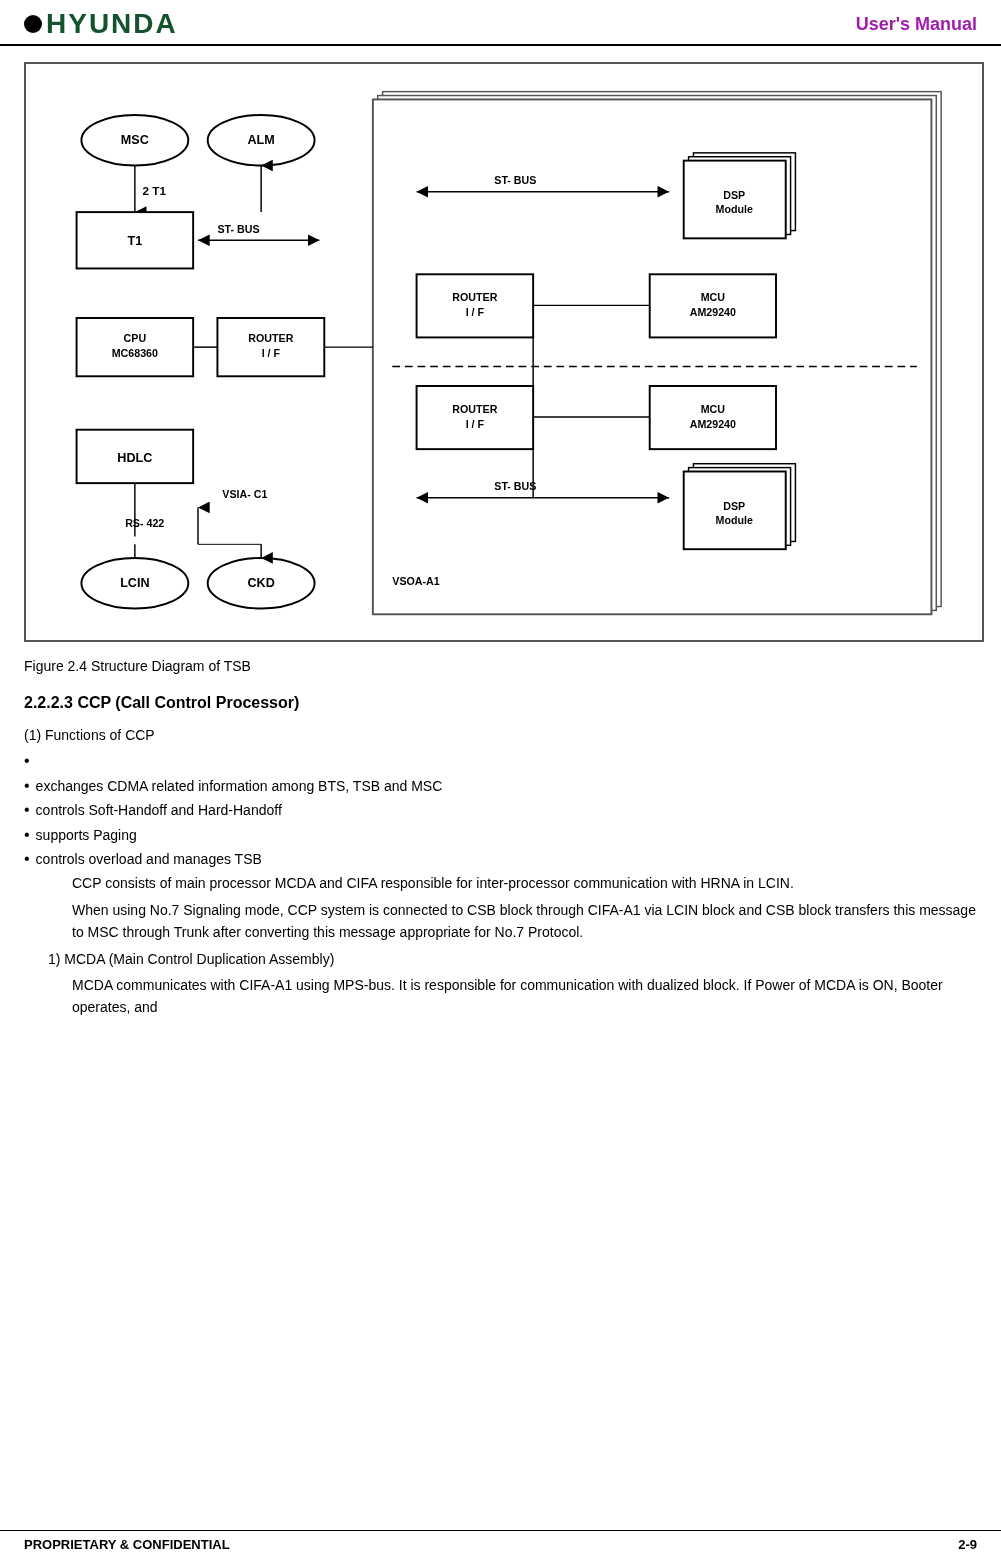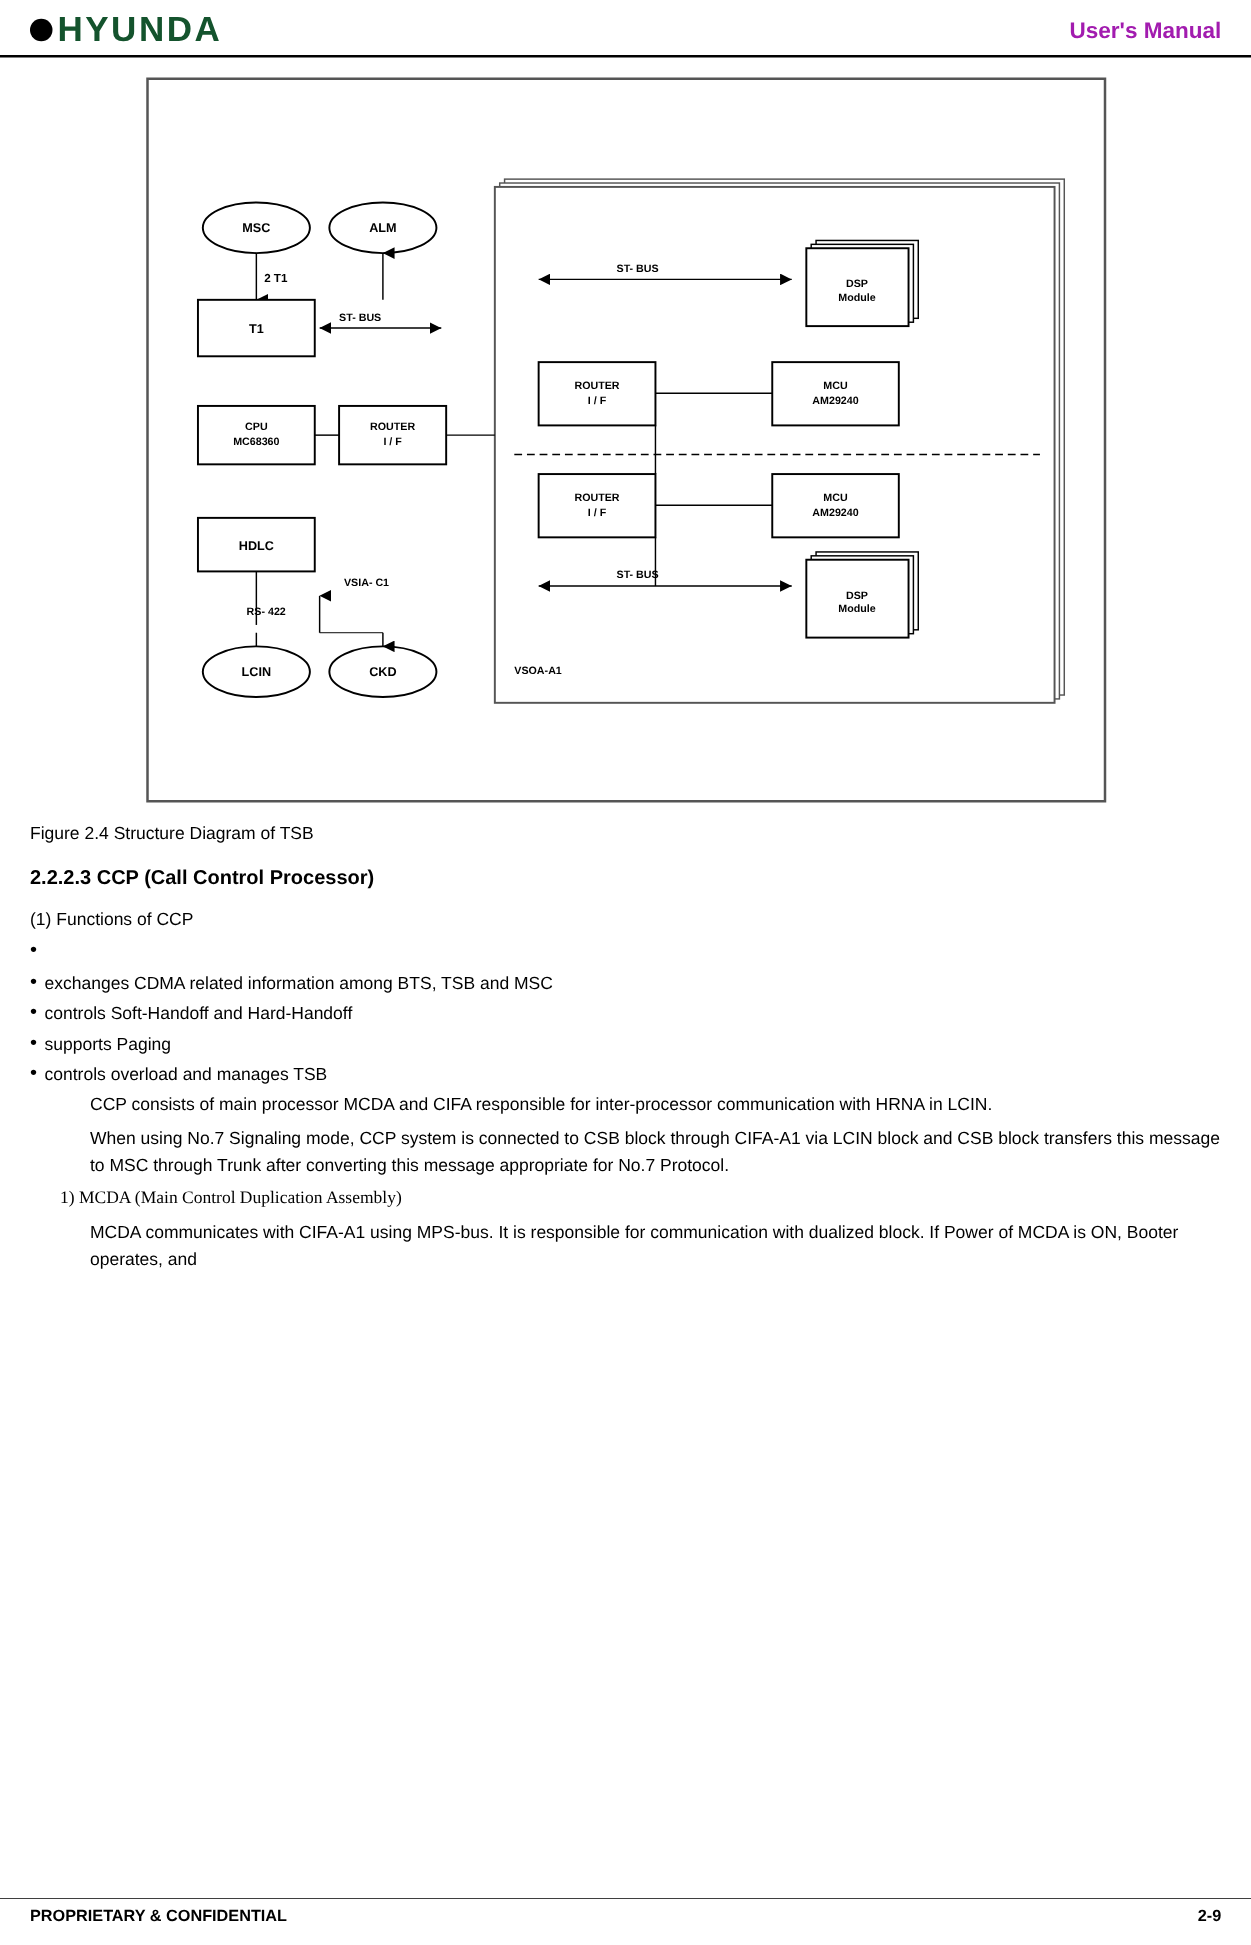--- a/index.html
+++ b/index.html
@@ -48,21 +48,21 @@
     .main-content {
       padding: 16px 24px;
     }
 
     
     .diagram-container {
       border: 2px solid #555;
       margin: 0 auto 16px auto;
       padding: 16px;
       position: relative;
-      width: 768px;
+      width: 960px;
       height: 580px;
       background: #fff;
     }
 
     
     .figure-caption {
       text-align: left;
       font-size: 14px;
       margin: 12px 0 20px 0;
     }
@@ -103,21 +103,21 @@
 
     .numbered-item {
       font-size: 14px;
       line-height: 1.6;
       margin-bottom: 4px;
     }
 
     
     .footer {
       position: fixed;
-      bottom: 16px;
+      bottom: 4px;
       left: 0;
       width: 1001px;
       display: flex;
       justify-content: space-between;
       padding: 0 24px;
       font-size: 13px;
       font-weight: bold;
       border-top: 1px solid #000;
       padding-top: 6px;
     }
@@ -285,21 +285,21 @@
     <div class="bullet-item">
       <span class="bullet-dot">•</span>
       <span>controls overload and manages TSB</span>
     </div>
   </div>
 
 
   <p class="indent-text">CCP consists of main processor MCDA and CIFA responsible for inter-processor communication with HRNA in LCIN.</p>
   <p class="indent-text">When using No.7 Signaling mode, CCP system is connected to CSB block through CIFA-A1 via LCIN block and CSB block transfers this message to MSC through Trunk after converting this message appropriate for No.7 Protocol.</p>
 
-  <p class="numbered-item" style="margin-left: 24px; font-family: Liberation Serif, serif;">1) MCDA (Main Control Duplication Assembly)</p>
+  <p class="numbered-item" style="margin-left: 24px;">1) MCDA (Main Control Duplication Assembly)</p>
 
   <p class="indent-text">MCDA communicates with CIFA-A1 using MPS-bus. It is responsible for communication with dualized block. If Power of MCDA is ON, Booter operates, and</p>
 
 </div>
 
 <div class="footer">
   <span>PROPRIETARY &amp; CONFIDENTIAL</span>
   <span>2-9</span>
 </div>
 

